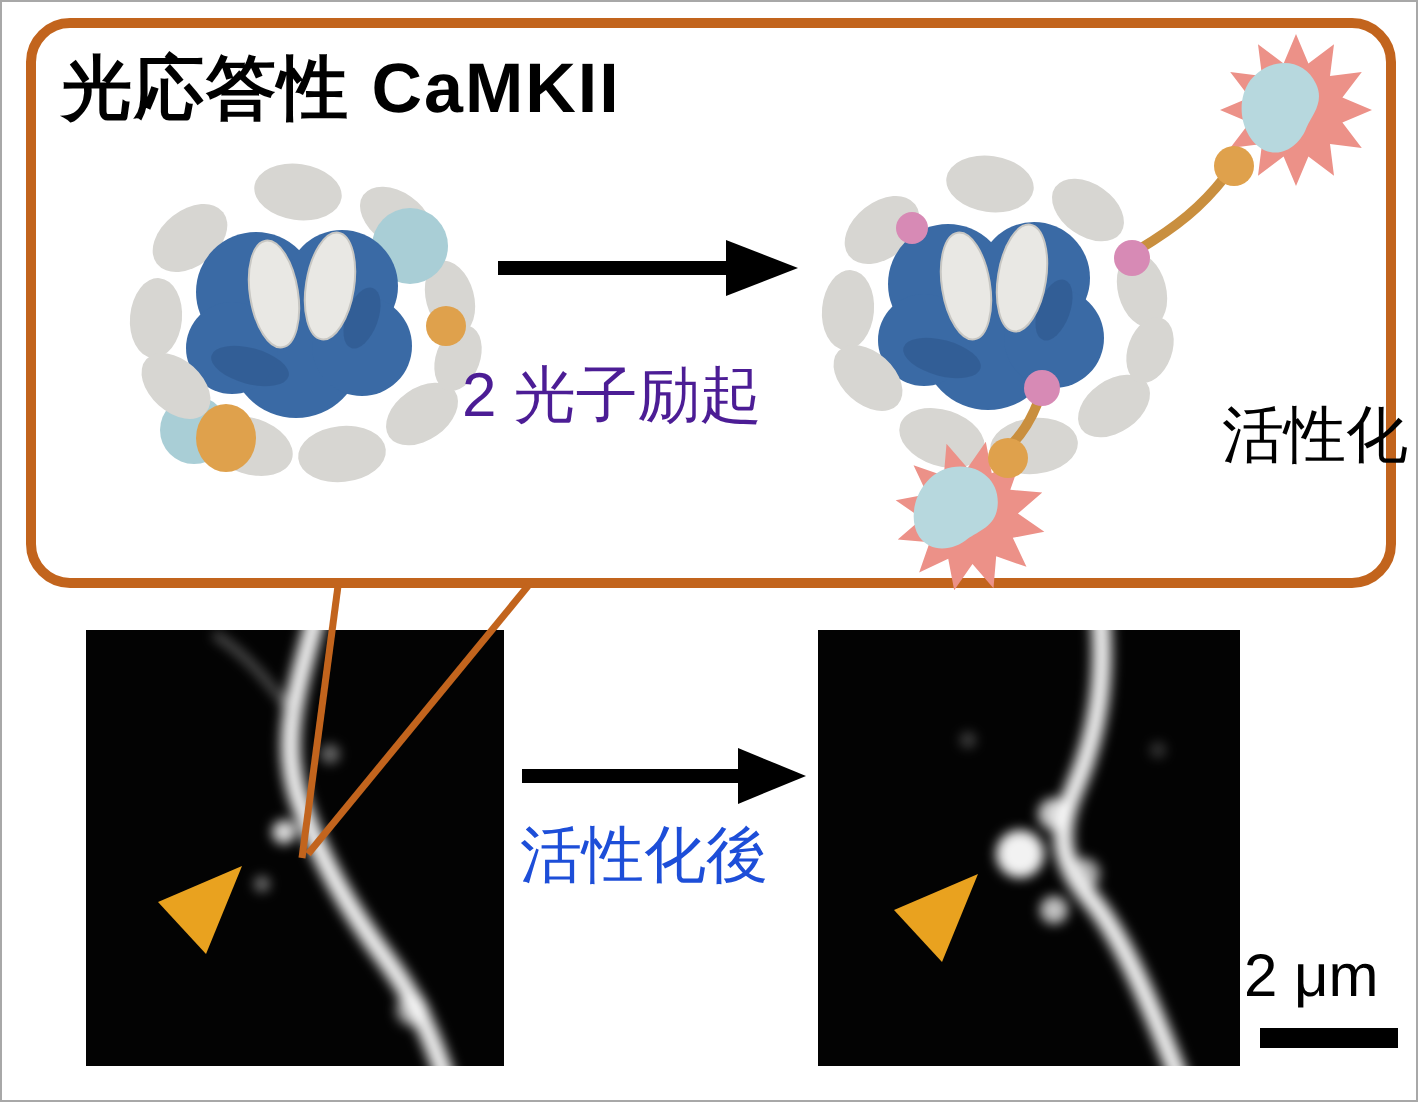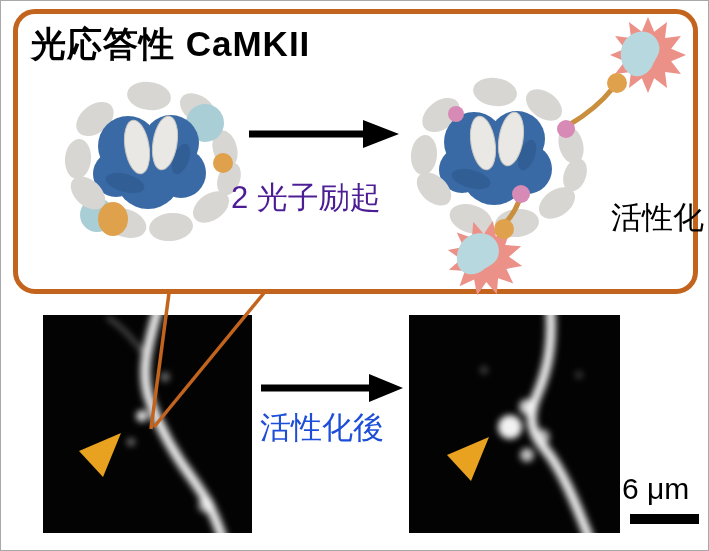--- a/index.html
+++ b/index.html
@@ -188,16 +188,16 @@
     </g>
     <polygon points="80,122 38,140 62,166" fill="#e9a21f"></polygon>
   </svg>
 
   <svg class="abs tail-overlay" width="709" height="551" viewBox="0 0 709 551">
     <line x1="168" y1="292" x2="150" y2="428" stroke="#c2641d" stroke-width="3.5"></line>
     <line x1="263" y1="292" x2="153" y2="426" stroke="#c2641d" stroke-width="3.5"></line>
   </svg>
 
 
-  <div class="abs scale-label">6 μm</div>
+  <div class="abs scale-label">2 μm</div>
   <div class="abs scale-bar"></div>
 
 </div>
 
 </body></html>

